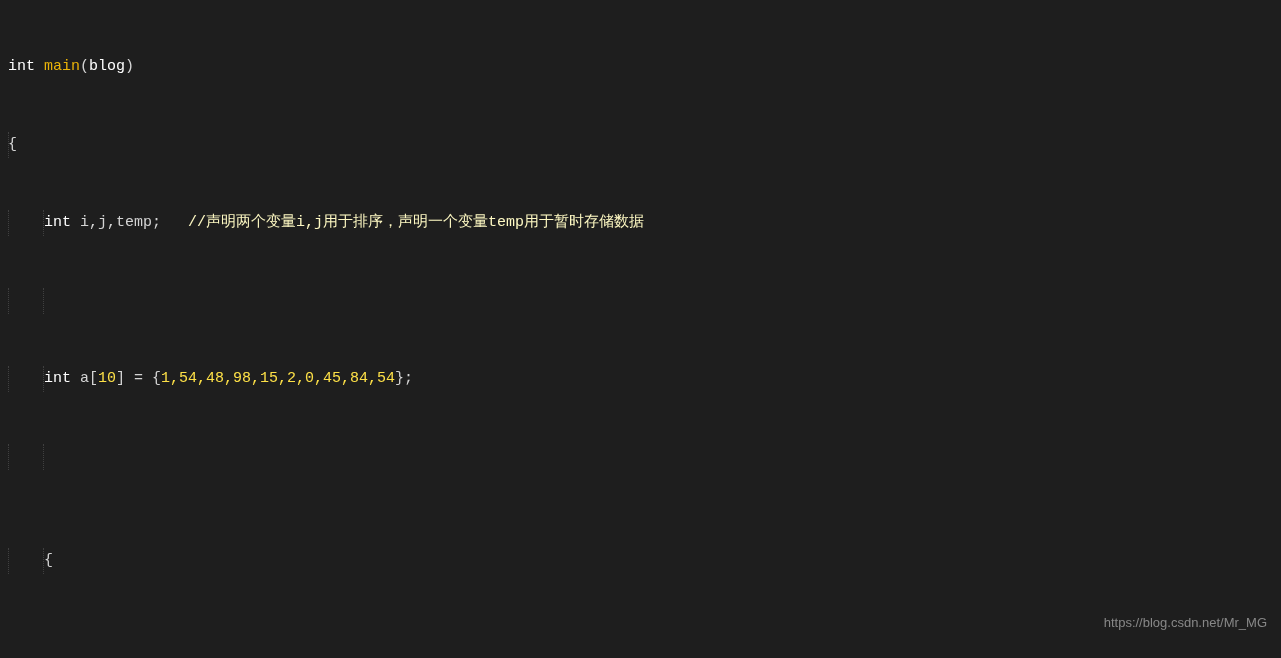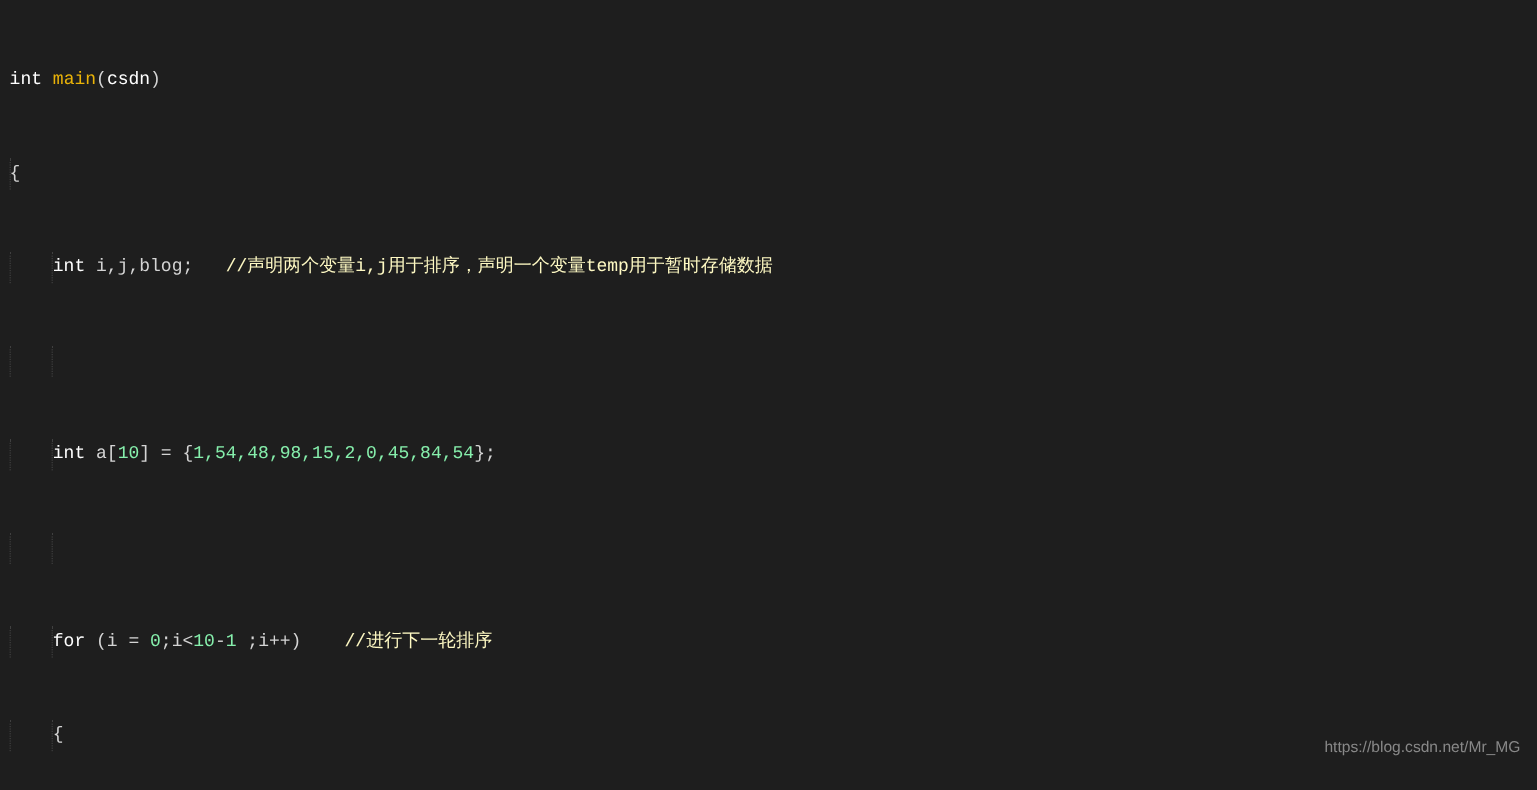--- a/index.html
+++ b/index.html
@@ -32,50 +32,49 @@
       bottom: 0;
       width: 1px;
       border-left: 1px dotted #404040;
     }
     .guide-1 { left: 2px; }
     .guide-2 { left: 37px; }
     .kw { color: #ffffff; }
     .fn { color: #eab308; }
     .punc { color: #d4d4d4; }
     .var { color: #d4d4d4; }
-    .num { color: #86efac; text-align: right; }
+    .num { color: #fde047; text-align: right; }
     .comment { color: #fef9c3; }
     .brace { color: #d4d4d4; }
     .watermark {
       position: absolute;
       bottom: 22px;
       right: 14px;
       color: #888;
       font-size: 13px;
       font-family: Arial, sans-serif;
     }
   </style>
 </head>
 <body>
 
 <div class="editor">
 
-<div class="line"><span class="kw">int</span><span> </span><span class="fn">main</span><span class="punc">(</span><span class="kw">csdn</span><span class="punc">)</span></div>
+<div class="line"><span class="kw">int</span><span> </span><span class="fn">main</span><span class="punc">(</span><span class="kw">blog</span><span class="punc">)</span></div>
 
 <div class="line"><span class="indent-guide guide-1"></span><span class="brace">{</span></div>
 
-<div class="line"><span class="indent-guide guide-1"></span><span class="indent-guide guide-2"></span><span class="kw">    int</span><span class="var"> i,j,blog;   </span><span class="comment">//声明两个变量i,j用于排序，声明一个变量temp用于暂时存储数据</span></div>
+<div class="line"><span class="indent-guide guide-1"></span><span class="indent-guide guide-2"></span><span class="kw">    int</span><span class="var"> i,j,temp;   </span><span class="comment">//声明两个变量i,j用于排序，声明一个变量temp用于暂时存储数据</span></div>
 
 <div class="line"><span class="indent-guide guide-1"></span><span class="indent-guide guide-2"></span></div>
 
 <div class="line"><span class="indent-guide guide-1"></span><span class="indent-guide guide-2"></span><span class="kw">    int</span><span class="var"> a[</span><span class="num">10</span><span class="punc">] = {</span><span class="num">1,54,48,98,15,2,0,45,84,54</span><span class="punc">};</span></div>
 
 <div class="line"><span class="indent-guide guide-1"></span><span class="indent-guide guide-2"></span></div>
 
-<div class="line"><span class="indent-guide guide-1"></span><span class="indent-guide guide-2"></span><span class="kw">    for</span><span class="punc"> (i = </span><span class="num">0</span><span class="punc">;i&lt;</span><span class="num">10</span><span class="punc">-</span><span class="num">1</span><span class="punc"> ;i++)    </span><span class="comment">//进行下一轮排序</span></div>
 
 <div class="line"><span class="indent-guide guide-1"></span><span class="indent-guide guide-2"></span><span class="brace">    {</span></div>
 
 
 
 
 
 
 
 

